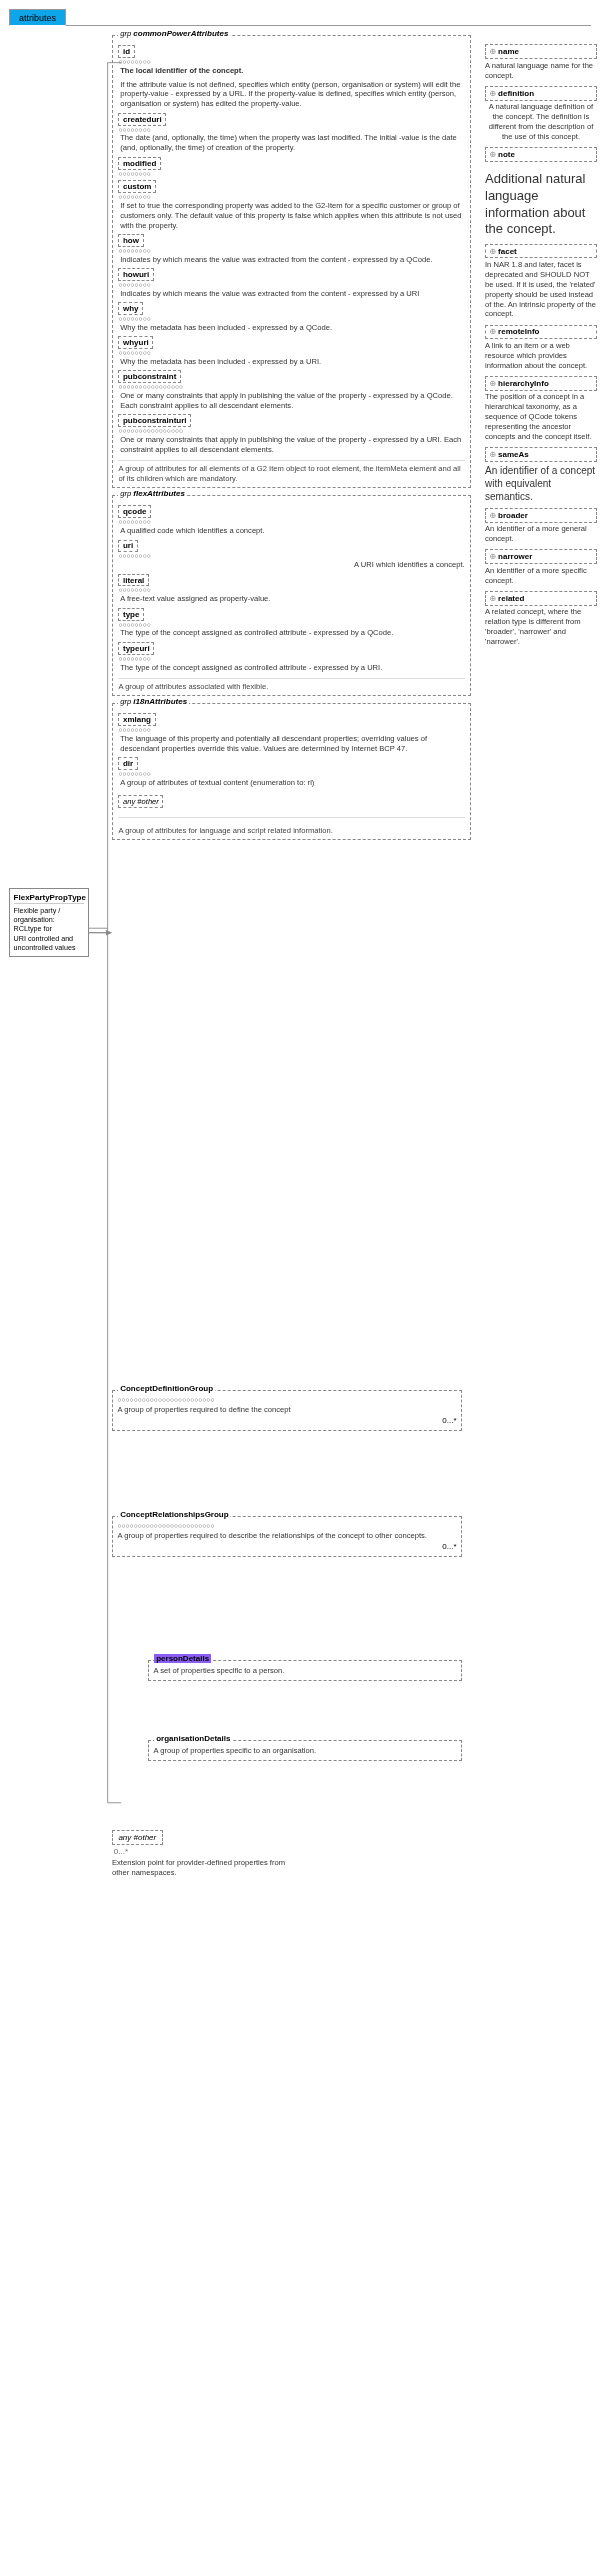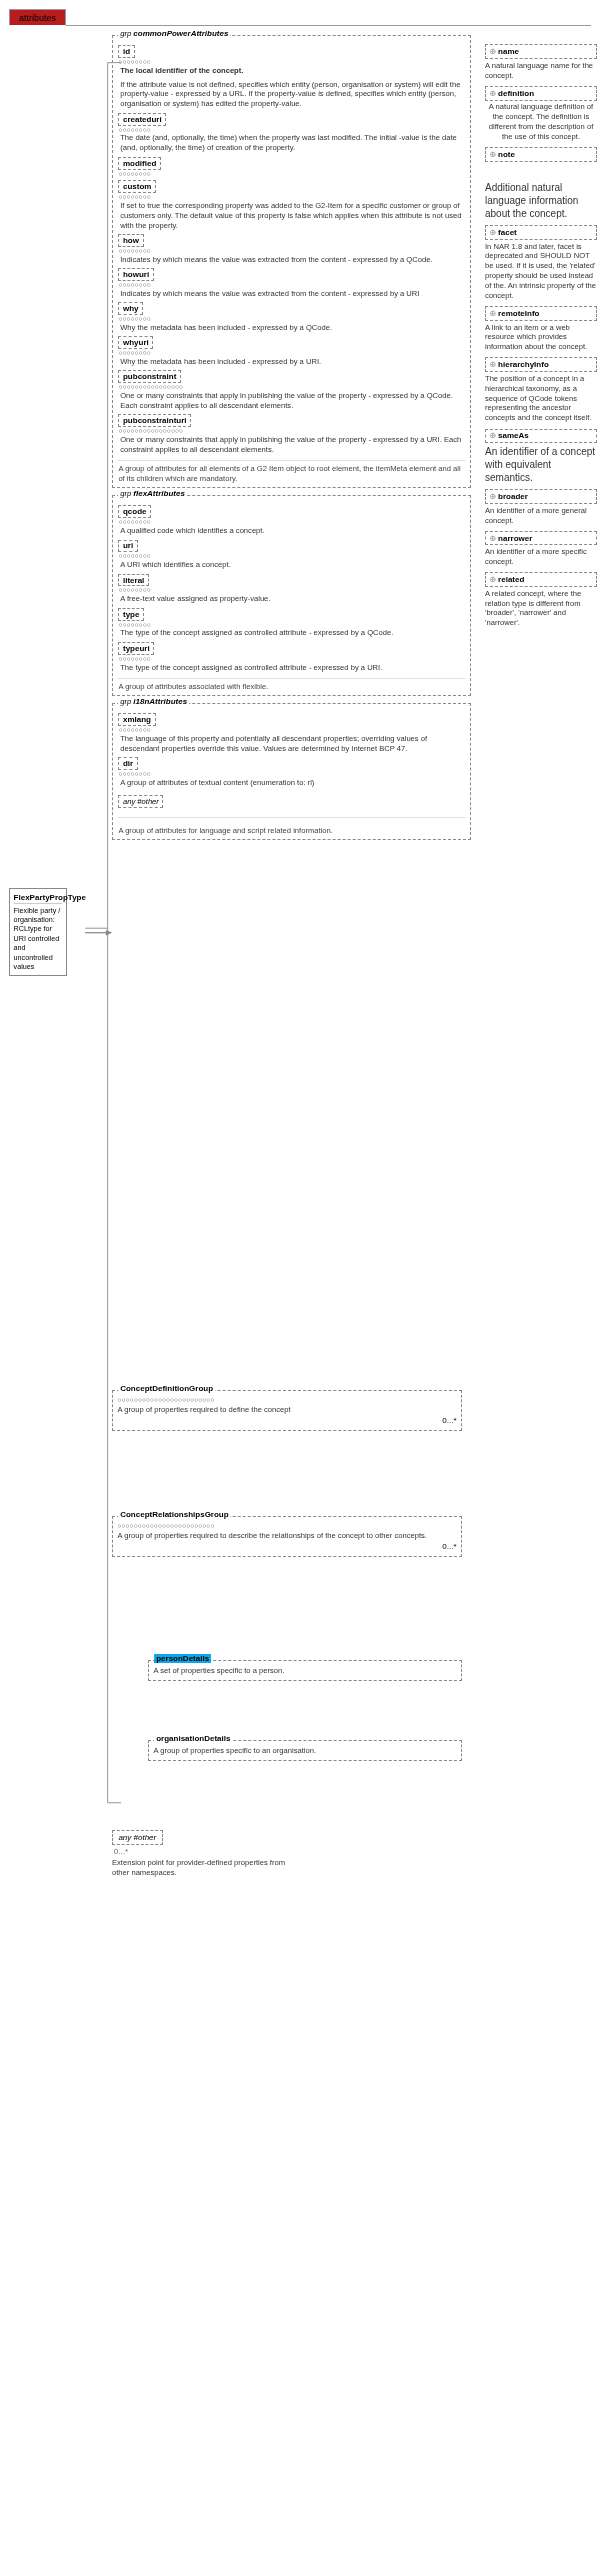--- a/index.html
+++ b/index.html
@@ -25,21 +25,21 @@
     }
     .tab {
       padding: 2.7px 9px;
       border: 0.9px solid #999;
       border-bottom: none;
       background: #f0f0f0;
       cursor: pointer;
       font-size: 9px;
     }
     .tab.active {
-      background: #b91c1c;
+      background: #0ea5e9;
       border-bottom: 0.9px solid #fff;
       margin-bottom: -0.9px;
     }
 
     
   </style>
 </head>
 <body>
 
 <div class="page-container">
@@ -57,21 +57,21 @@
       <line x1="110" y1="30" x2="110" y2="1970" stroke="#888" stroke-width="1"></line>
       <line x1="110" y1="30" x2="125" y2="30" stroke="#888" stroke-width="1"></line>
       <line x1="110" y1="1970" x2="125" y2="1970" stroke="#888" stroke-width="1"></line>
 
       <line x1="85" y1="995" x2="110" y2="995" stroke="#888" stroke-width="1"></line>
 
       <line x1="85" y1="1000" x2="110" y2="1000" stroke="#888" stroke-width="1"></line>
       <polygon points="108,997 115,1000 108,1003" fill="#888"></polygon>
     </svg>
 
-    <div style="position:absolute; left:0; top:853px; width:58px; border:0.9px solid #888; background:#fff; padding:3.6px; font-size:7.6px;">
+    <div style="position:absolute; left:0; top:853px; width:80px; border:0.9px solid #888; background:#fff; padding:3.6px; font-size:7.6px;">
       <div style="font-weight:bold; font-size:8px; border-bottom:0.9px solid #ccc; margin-bottom:1.8px; padding-bottom:0.9px;">FlexPartyPropType</div>
       <div style="font-size:7.2px; line-height:1.3;">
         <span>Flexible party /</span><br>
         <span>organisation: RCLtype for</span><br>
         <span>URI controlled and</span><br>
         <span>uncontrolled values</span>
       </div>
     </div>
 
     <div style="position:absolute; left:103px; top:0; width:359px;">
@@ -155,21 +155,21 @@
         <div style="margin:3.6px 0 0.9px 0;">
           <div style="border:0.9px dashed #888; display:inline-block; padding:0.9px 3.6px; font-size:8px; font-weight:bold;">qcode</div>
           <div style="font-size:6.7px; color:#666;">○○○○○○○○</div>
         </div>
         <div style="font-size:7.6px; color:#333; margin:0 0 3.6px 1.8px; line-height:1.3;">A qualified code which identifies a concept.</div>
 
         <div style="margin:3.6px 0 0.9px 0;">
           <div style="border:0.9px dashed #888; display:inline-block; padding:0.9px 3.6px; font-size:8px; font-weight:bold;">uri</div>
           <div style="font-size:6.7px; color:#666;">○○○○○○○○</div>
         </div>
-        <div style="font-size:7.6px; color:#333; margin:0 0 3.6px 1.8px; line-height:1.3;">A URI which identifies a concept.</div>
+        <div style="font-size:7.6px; color:#333; margin:0 0 3.6px 1.8px; line-height:1.3;text-align:right;">A URI which identifies a concept.</div>
 
         <div style="margin:3.6px 0 0.9px 0;">
           <div style="border:0.9px dashed #888; display:inline-block; padding:0.9px 3.6px; font-size:8px; font-weight:bold;">literal</div>
           <div style="font-size:6.7px; color:#666;">○○○○○○○○</div>
         </div>
         <div style="font-size:7.6px; color:#333; margin:0 0 3.6px 1.8px; line-height:1.3;">A free-text value assigned as property-value.</div>
 
         <div style="margin:3.6px 0 0.9px 0;">
           <div style="border:0.9px dashed #888; display:inline-block; padding:0.9px 3.6px; font-size:8px; font-weight:bold;">type</div>
           <div style="font-size:6.7px; color:#666;">○○○○○○○○</div>
@@ -228,21 +228,21 @@
           <span style="font-weight:bold;">definition</span>
         </div>
         <div style="font-size:7.6px; color:#333; line-height:1.3; margin-top:1.8px;text-align:center;">A natural language definition of the concept. The definition is different from the description of the use of this concept.</div>
       </div>
 
       <div style="margin-bottom:5.4px;">
         <div style="border:0.9px dashed #888; display:flex; align-items:center; padding:1.8px 3.6px; font-size:8px;">
           <span style="margin-right:1.8px; color:#888;">⊕</span>
           <span style="font-weight:bold;">note</span>
         </div>
-        <div style="font-size:10px; color:#333; line-height:1.3; margin-top:19px;">Additional natural language information about the concept.</div>
+        <div style="font-size:13px; color:#333; line-height:1.3; margin-top:9px;">Additional natural language information about the concept.</div>
       </div>
 
       <div style="margin-bottom:5.4px;">
         <div style="border:0.9px dashed #888; display:flex; align-items:center; padding:1.8px 3.6px; font-size:8px;">
           <span style="margin-right:1.8px; color:#888;">⊕</span>
           <span style="font-weight:bold;">facet</span>
         </div>
         <div style="font-size:7.6px; color:#333; line-height:1.3; margin-top:1.8px;">In NAR 1.8 and later, facet is deprecated and SHOULD NOT be used. If it is used, the 'related' property should be used instead of the. An intrinsic property of the concept.</div>
       </div>
 
@@ -313,21 +313,21 @@
           <span style="font-weight:bold; font-size:8px;">ConceptRelationshipsGroup</span>
         </div>
         <div style="font-size:6.7px; color:#666; margin-bottom:1.8px;">○○○○○○○○○○○○○○○○○○○○○○○○</div>
         <div style="font-size:7.6px; color:#333; line-height:1.3;">A group of properties required to describe the relationships of the concept to other concepts.</div>
         <div style="text-align:right; font-size:8px; margin-top:1.8px;">0...*</div>
       </div>
     </div>
 
     <div style="position:absolute; left:139px; top:1625px; width:314px;">
       <div style="border:0.9px dashed #888; padding:4.5px; position:relative; margin-bottom:5.4px;">
-        <div style="position:absolute; top:-7.2px; left:5.4px; background:#0ea5e9; padding:0 1.8px; font-size:7.6px;">
+        <div style="position:absolute; top:-7.2px; left:5.4px; background:#8b5cf6; padding:0 1.8px; font-size:7.6px;">
           <span style="font-weight:bold; font-size:8px;">personDetails</span>
         </div>
         <div style="font-size:7.6px; color:#333; line-height:1.3;">A set of properties specific to a person.</div>
       </div>
     </div>
 
     <div style="position:absolute; left:139px; top:1705px; width:314px;">
       <div style="border:0.9px dashed #888; padding:4.5px; position:relative; margin-bottom:5.4px;">
         <div style="position:absolute; top:-7.2px; left:5.4px; background:#fff; padding:0 1.8px; font-size:7.6px;">
           <span style="font-weight:bold; font-size:8px;">organisationDetails</span>

